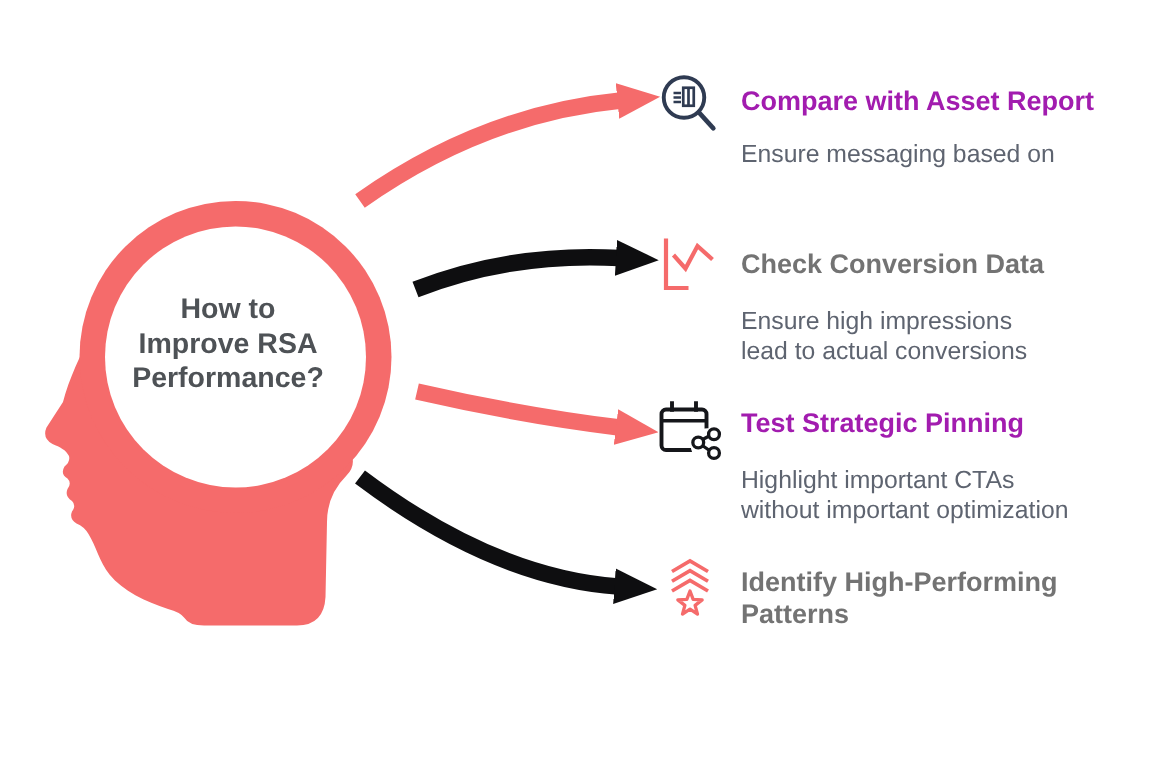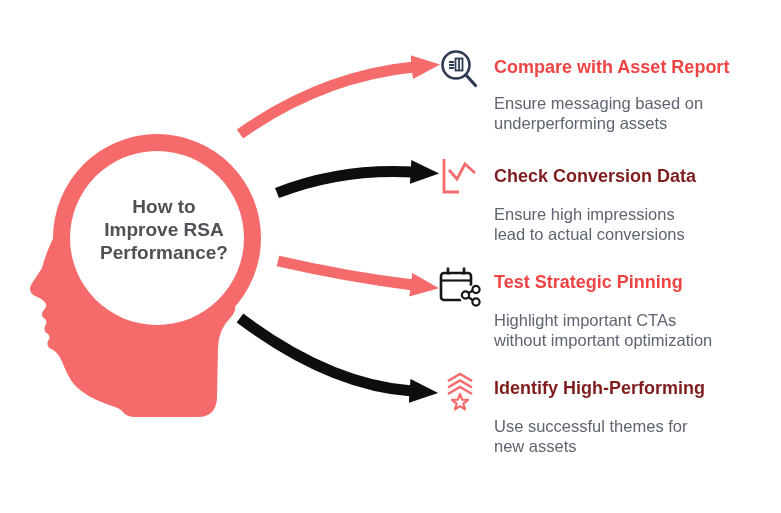--- a/index.html
+++ b/index.html
@@ -2,28 +2,28 @@
 <html><head>
 <meta charset="utf-8">
 <style>
   html,body{margin:0;padding:0;background:#ffffff;}
   .canvas{
     position:relative;width:781px;height:513px;overflow:hidden;background:#ffffff;
     font-family:"Liberation Sans", sans-serif;
   }
   .bg-svg{position:absolute;left:0;top:0;}
   .head-question{
-    position:absolute;left:76px;top:195px;width:176px;
+    position:absolute;left:64px;top:195px;width:176px;
     text-align:center;font-weight:bold;font-size:19px;line-height:23px;color:#4E5256;
   }
   .item-title{
     position:absolute;left:494px;font-weight:bold;font-size:18px;line-height:21px;white-space:nowrap;
   }
-  .title-dark{color:#ef4444;}
-  .title-red{color:#7f1d1d;}
+  .title-dark{color:#a21caf;}
+  .title-red{color:#737373;}
   .item-desc{
     position:absolute;left:494px;font-size:16.5px;line-height:20px;color:#5E6470;white-space:nowrap;
   }
   .icon{position:absolute;}
   .t1{top:57px;} .d1{top:93px;}
   .t2{top:166px;} .d2{top:204px;}
   .t3{top:272px;} .d3{top:310px;}
   .t4{top:368px;margin-top:10px;} .d4{top:416px;}
 </style>
 </head>
@@ -88,21 +88,20 @@
     <line x1="28" y1="28" x2="37.5" y2="38.5" stroke="#2F3B52" stroke-width="3.2" stroke-linecap="round"></line>
     <g stroke="#2F3B52" stroke-width="1.8" fill="none">
       <path d="M11,15 H16 M11,18 H16 M11,21 H16"></path>
       <rect x="17.5" y="11.5" width="7" height="12"></rect>
       <path d="M21,11.5 V23.5"></path>
     </g>
   </svg>
   <div class="item-title title-dark t1">Compare with Asset Report</div>
   <div class="item-desc d1">
     <div>Ensure messaging based on</div>
-    <div>underperforming assets</div>
   </div>
 
   <svg class="icon" style="left:438px;top:154px;" width="44" height="44" viewBox="0 0 44 44">
     <path d="M6,5 V38 H21" fill="none" stroke="#F56B6B" stroke-width="2.8"></path>
     <path d="M11,16 L19,25 L27,10 L37,19" fill="none" stroke="#F56B6B" stroke-width="2.8" stroke-linejoin="miter"></path>
   </svg>
   <div class="item-title title-red t2">Check Conversion Data</div>
   <div class="item-desc d2">
     <div>Ensure high impressions</div>
     <div>lead to actual conversions</div>
@@ -129,19 +128,16 @@
   <svg class="icon" style="left:444px;top:370px;" width="32" height="46" viewBox="0 0 32 46">
     <g fill="none" stroke="#F56B6B" stroke-width="2.5" stroke-linejoin="miter">
       <path d="M4,11 L16,4 L28,11"></path>
       <path d="M4,17.5 L16,10.5 L28,17.5"></path>
       <path d="M4,24 L16,17 L28,24"></path>
       <path d="M16,24 L18.1,29.6 L24.1,29.9 L19.4,33.6 L21,39.4 L16,36.1 L11,39.4 L12.6,33.6 L7.9,29.9 L13.9,29.6 Z" stroke-width="2.2" stroke-linejoin="round"></path>
     </g>
   </svg>
   <div class="item-title title-red t4">
     <div>Identify High-Performing</div>
-  </div>
-  <div class="item-desc d4">
-    <div>Use successful themes for</div>
-    <div>new assets</div>
+    <div>Patterns</div>
   </div>
 
 </div>
 
 </body></html>

